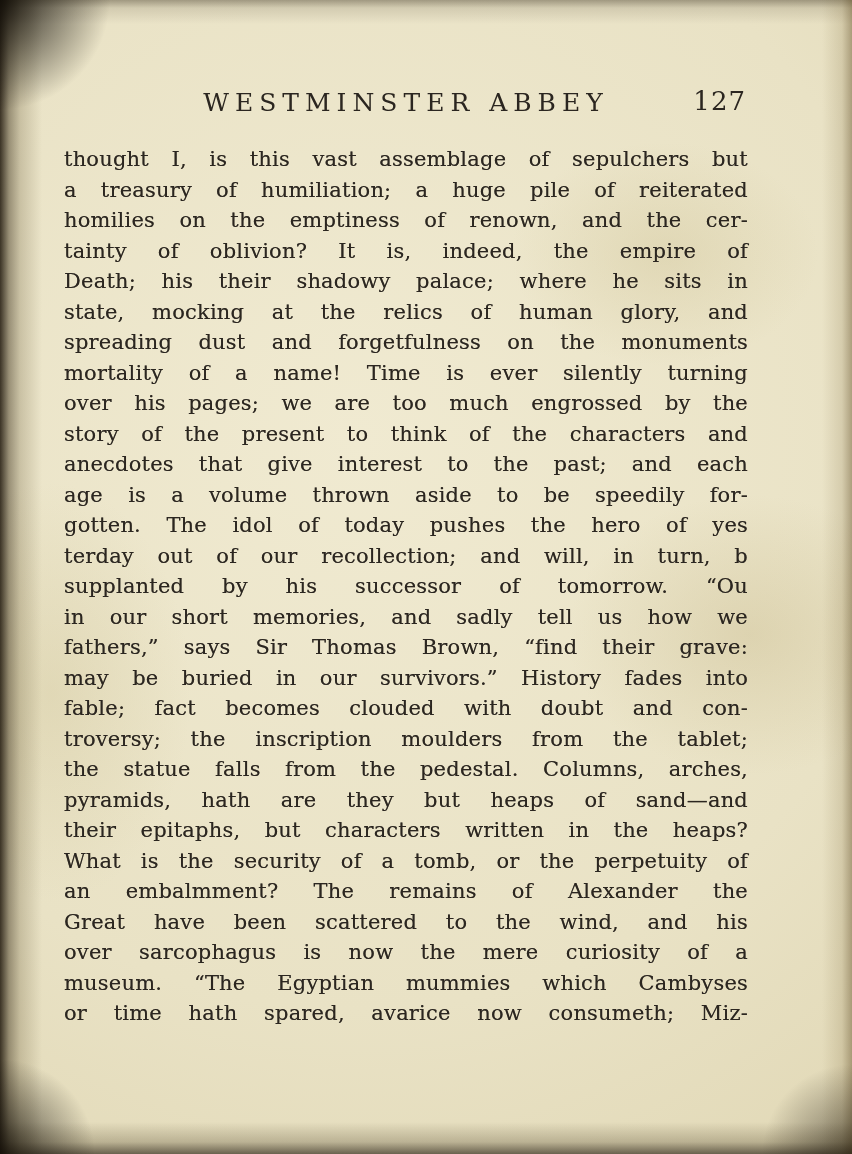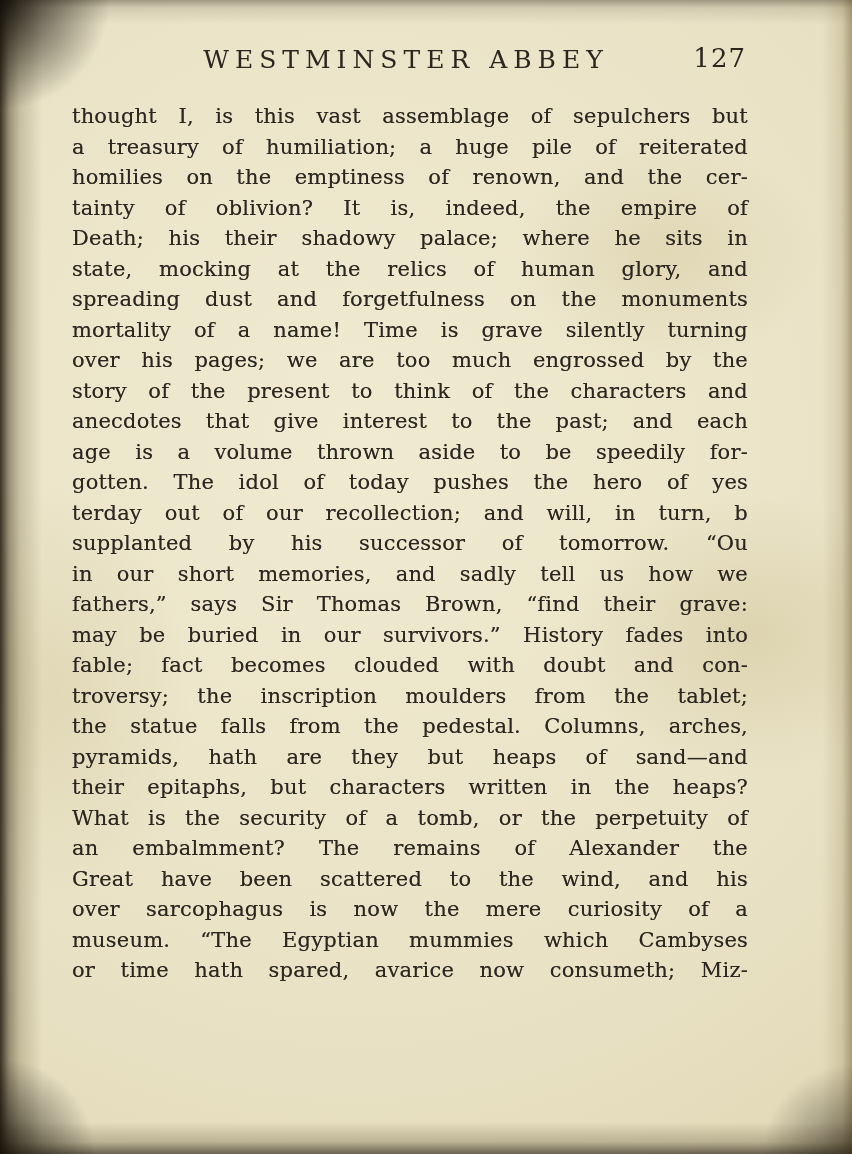--- a/index.html
+++ b/index.html
@@ -36,21 +36,21 @@
       radial-gradient(ellipse 120% 90% at 42% 38%, var(--paper_light, #f0ead1) 0%, var(--paper, #e9e2c5) 55%, var(--paper_dark, #ddd3ae) 100%);
   }
   .column {
     position: absolute;
     left: 64px;
     top: 0;
     width: 684px;
   }
   .header {
     position: relative;
-    margin-top: 45px;
+    margin-top: 88px;
     height: 34px;
     color: var(--ink, #262218);
   }
   .running-title {
     display: block;
     text-align: center;
     font-size: 25px;
     letter-spacing: 6px;
     font-weight: 500;
     white-space: nowrap;
@@ -69,41 +69,40 @@
     font-size: 21px;
   }
   .line {
     height: 30.5px;
     line-height: 30.5px;
     text-align: justify;
     text-align-last: justify;
     white-space: nowrap;
     letter-spacing: 0.2px;
     text-shadow: 0 0 0.6px rgba(43,38,32,0.55);
-    margin-left: 8px;
   }
 </style>
 </head>
 <body>
 
 <div class="scan">
   <div class="column">
     <div class="header">
       <span class="running-title">WESTMINSTER ABBEY</span>
       <span class="page-number">127</span>
     </div>
     <div class="body-text">
         <div class="line">thought I, is this vast assemblage of sepulchers but</div>
         <div class="line">a treasury of humiliation; a huge pile of reiterated</div>
         <div class="line">homilies on the emptiness of renown, and the cer-</div>
         <div class="line">tainty of oblivion? It is, indeed, the empire of</div>
         <div class="line">Death; his their shadowy palace; where he sits in</div>
         <div class="line">state, mocking at the relics of human glory, and</div>
         <div class="line">spreading dust and forgetfulness on the monuments</div>
-        <div class="line">mortality of a name! Time is grave silently turning</div>
+        <div class="line">mortality of a name! Time is ever silently turning</div>
         <div class="line">over his pages; we are too much engrossed by the</div>
         <div class="line">story of the present to think of the characters and</div>
         <div class="line">anecdotes that give interest to the past; and each</div>
         <div class="line">age is a volume thrown aside to be speedily for-</div>
         <div class="line">gotten. The idol of today pushes the hero of yes</div>
         <div class="line">terday out of our recollection; and will, in turn, b</div>
         <div class="line">supplanted by his successor of tomorrow. “Ou</div>
         <div class="line">in our short memories, and sadly tell us how we</div>
         <div class="line">fathers,” says Sir Thomas Brown, “find their grave:</div>
         <div class="line">may be buried in our survivors.” History fades into</div>

